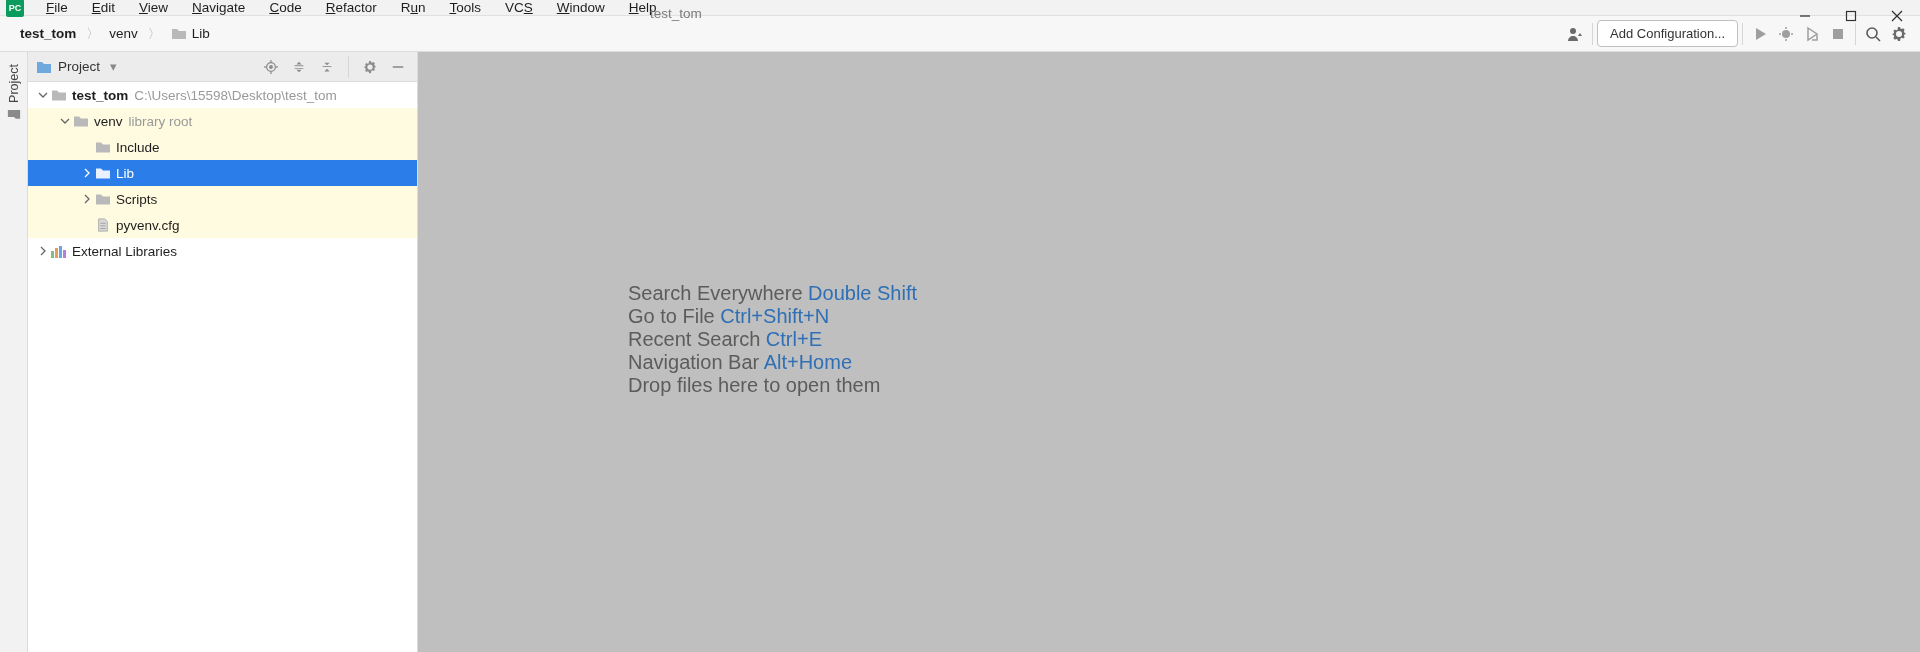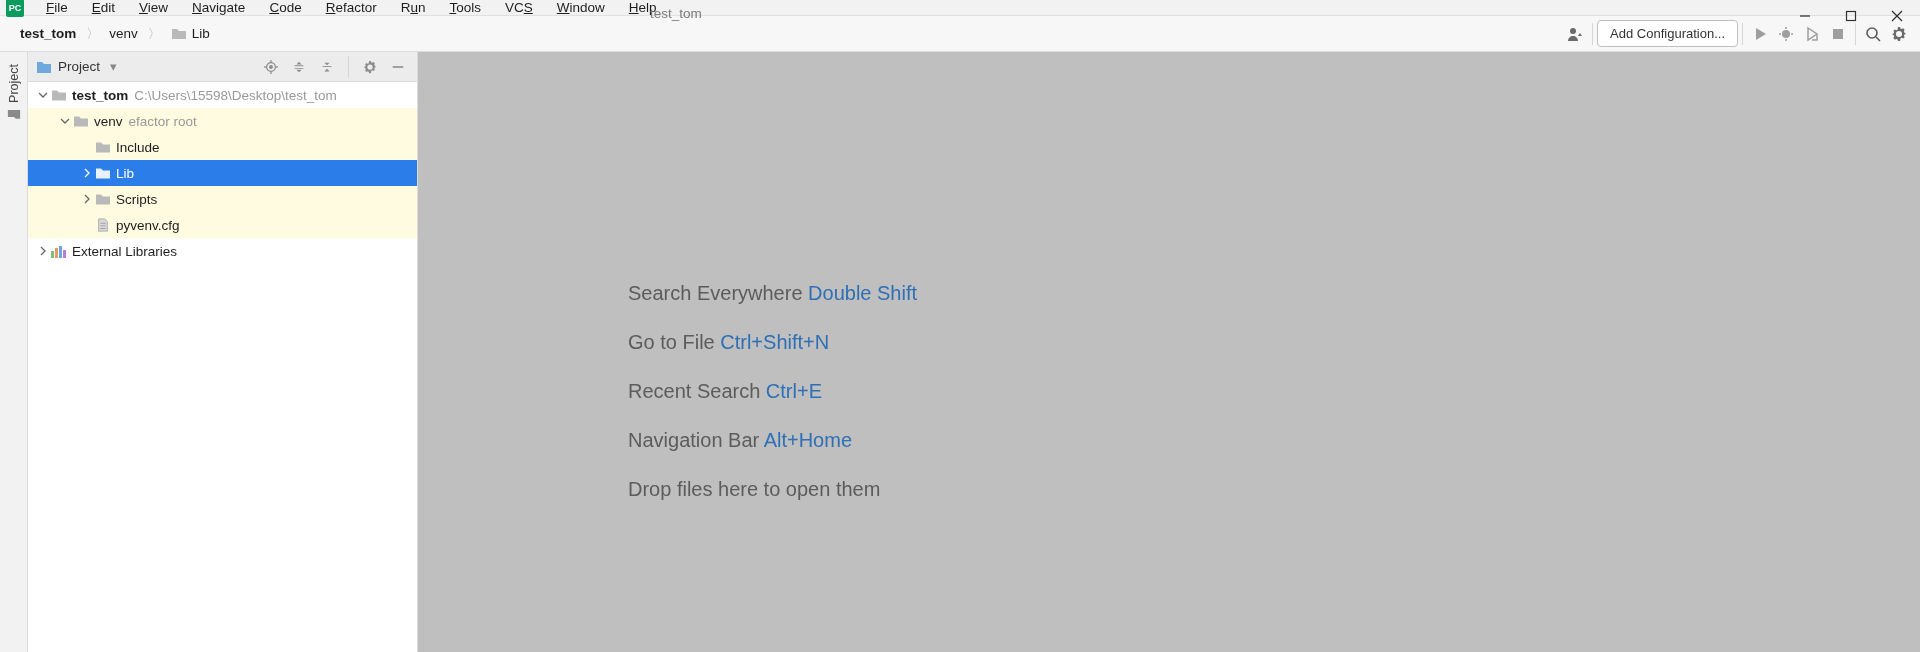--- a/index.html
+++ b/index.html
@@ -234,21 +234,20 @@
 .file-ico svg { width: 14px; height: 16px; }
 
 
 .editor-area {
   flex: 1;
   background: #bfbfbf;
   display: flex;
   flex-direction: column;
   padding-left: 210px;
   padding-top: 230px;
-  gap: 26px;
 }
 .hint-line {
   font-size: 20px;
   color: #5c5c5c;
 }
 .hint-line .ks { color: #2e6fb5; }
 </style>
 </head>
 <body>
 
@@ -430,21 +429,21 @@
       <div class="tree-row indent-1 highlight">
         <span class="arrow"><svg viewBox="0 0 10 10">
               <path d="M1 3l4 4 4-4" fill="none" stroke="#666" stroke-width="1.3"></path>
             </svg></span>
         <span class="ico">
             <svg viewBox="0 0 16 13">
               <path class="folder-fill" fill="#b9b9b9" d="M1 2h5l2 2h7v8H1z"></path>
             </svg>
           </span>
         <span class="label-main">venv</span>
-        <span class="label-hint">efactor root</span>
+        <span class="label-hint">library root</span>
       </div>
 
       <div class="tree-row indent-2 highlight">
         <span class="arrow"></span>
         <span class="ico">
             <svg viewBox="0 0 16 13">
               <path class="folder-fill" fill="#b9b9b9" d="M1 2h5l2 2h7v8H1z"></path>
             </svg>
           </span>
         <span class="label-main">Include</span>

